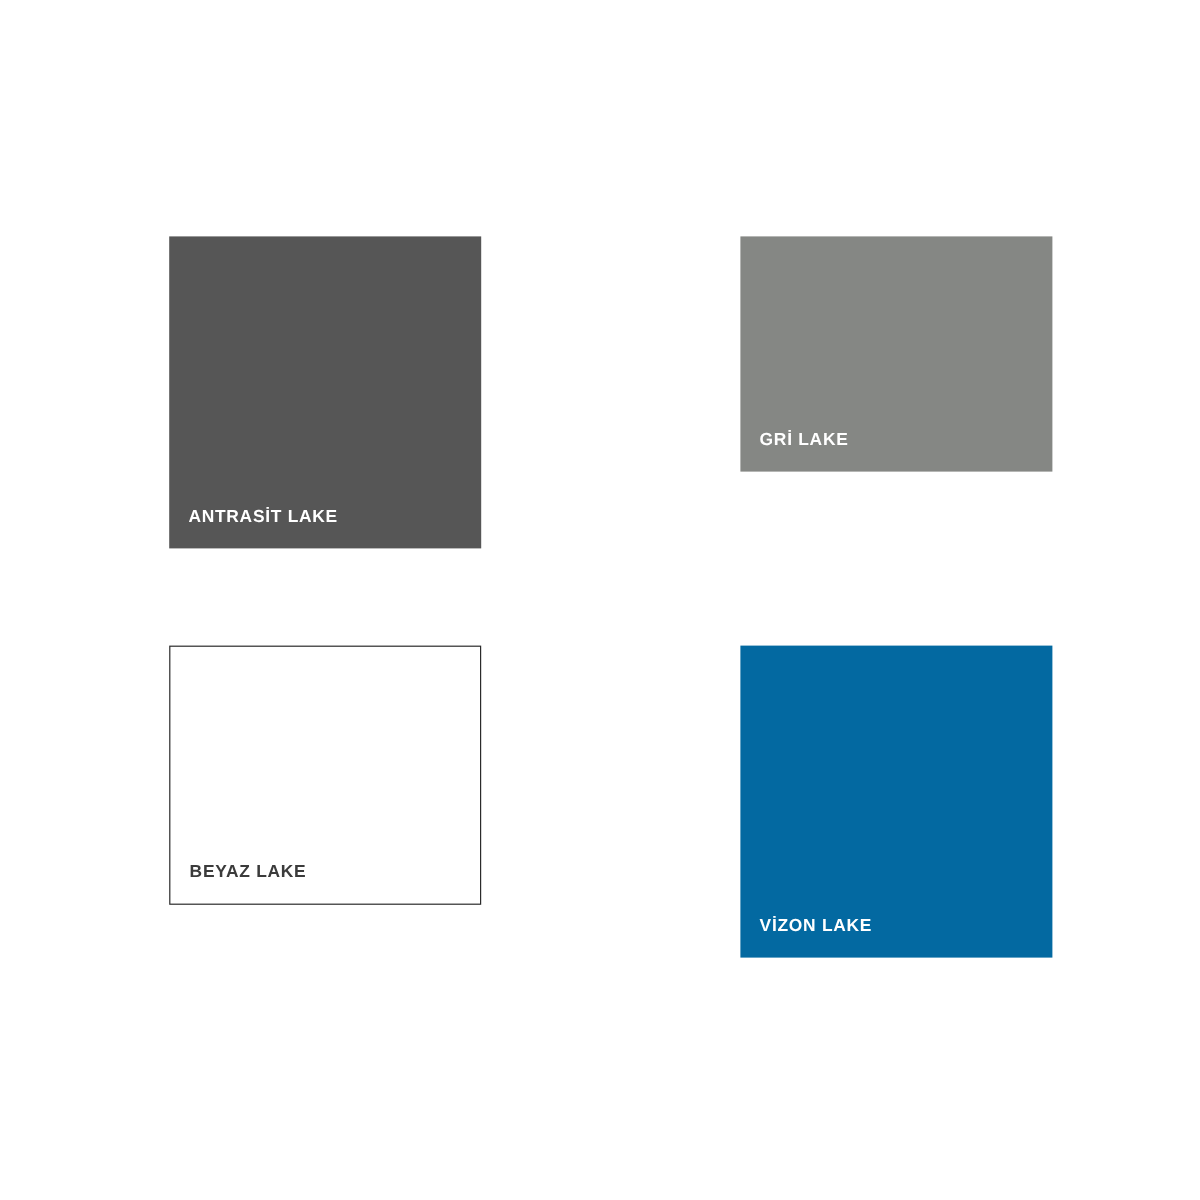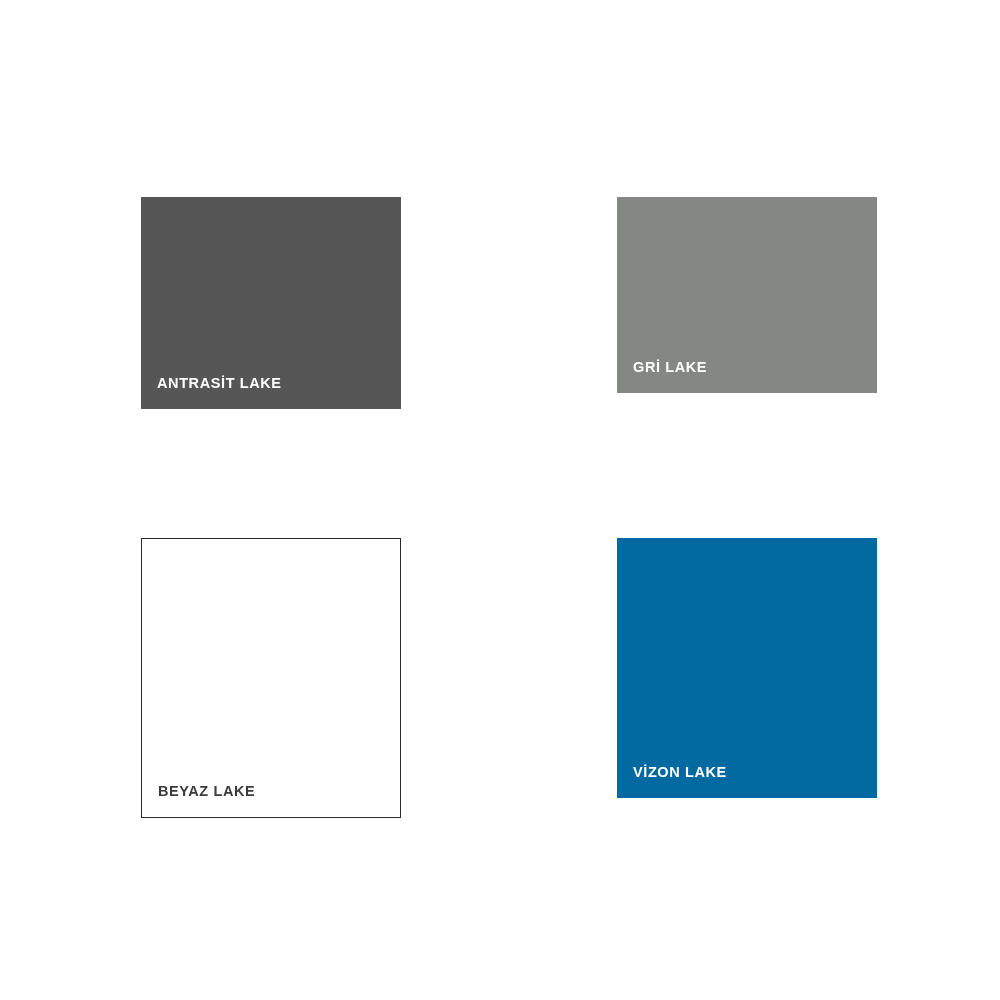--- a/index.html
+++ b/index.html
@@ -29,33 +29,33 @@
     font-size: 14.5px;
     font-weight: bold;
     letter-spacing: 0.6px;
     white-space: nowrap;
   }
   
   #swatch-0 {
     left: 141px;
     top: 197px;
     width: 260px;
-    height: 212px;
+    height: 260px;
   }
   #swatch-1 {
     left: 617px;
     top: 197px;
     width: 260px;
     height: 196px;
   }
   #swatch-2 {
     left: 141px;
     top: 538px;
     width: 260px;
-    height: 280px;
+    height: 216px;
   }
   #swatch-3 {
     left: 617px;
     top: 538px;
     width: 260px;
     height: 260px;
   }
 </style>
 </head>
 <body style="background: rgb(255, 255, 255);">

